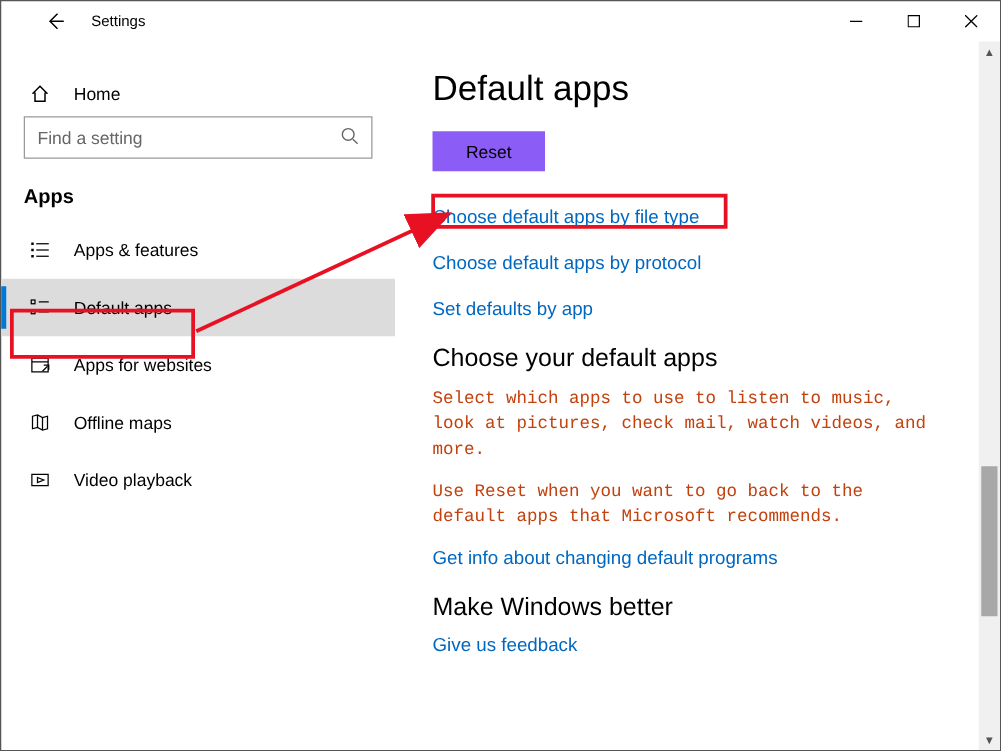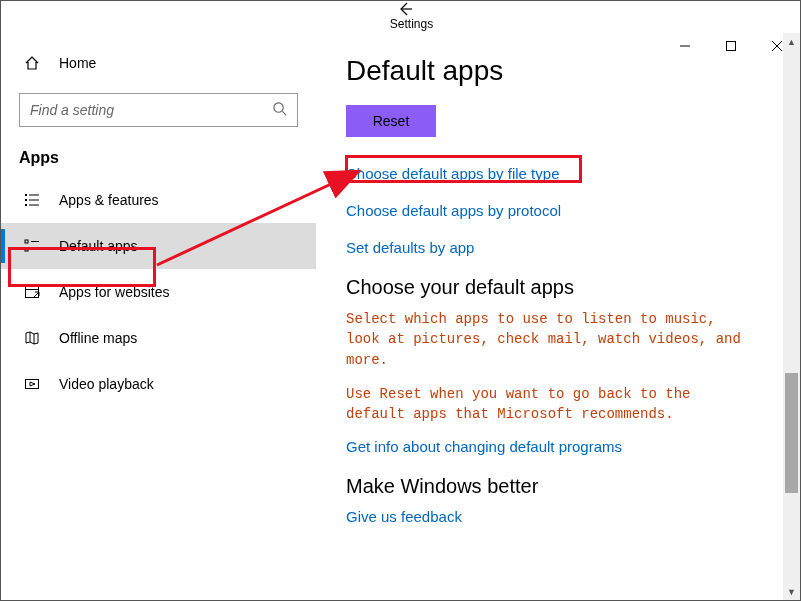--- a/index.html
+++ b/index.html
@@ -11,54 +11,52 @@
     width: 801px;
     height: 601px;
     overflow: hidden;
     position: relative;
     border: 1px solid #555;
   }
   .titlebar {
     height: 32px;
     display: flex;
     align-items: center;
-    padding-left: 8px;
-    flex-direction: column;
+    padding-left: 28px;
   }
   .titlebar .back {
     width: 30px; height: 30px; display:flex; align-items:center; justify-content:center;
     font-size: 18px;
   }
   .titlebar .title { margin-left: 14px; font-size: 12px; }
   .win-controls { margin-left:auto; display:flex; }
   .win-btn { width:46px; height:30px; display:flex; align-items:center; justify-content:center; font-size:11px; }
   .win-btn svg { width:10px; height:10px; }
   .content {
     display:flex;
     height: calc(100% - 32px);
     position:relative;
   }
   .sidebar {
     width: 315px;
     padding: 10px 0 0 0;
   }
   .home-row {
-    display:flex; align-items:center; height:40px; padding-left:22px; gap:18px;
+    display:flex; align-items:flex-end; height:40px; padding-left:22px; gap:18px;
     font-size:14px;
   }
   .search-box {
     margin: 10px 18px 12px 18px;
     height:34px;
     border:1px solid #999;
     display:flex; align-items:center;
     padding:0 10px;
     color:#666;
     font-size:14px;
     justify-content:space-between;
-    font-style:italic;
   }
   .section-hdr {
     padding: 10px 18px 10px 18px;
     font-weight:600;
     font-size:16px;
   }
   .nav-item {
     display:flex; align-items:center; height:46px; padding-left:22px; gap:18px;
     font-size:14px;
     position:relative;

